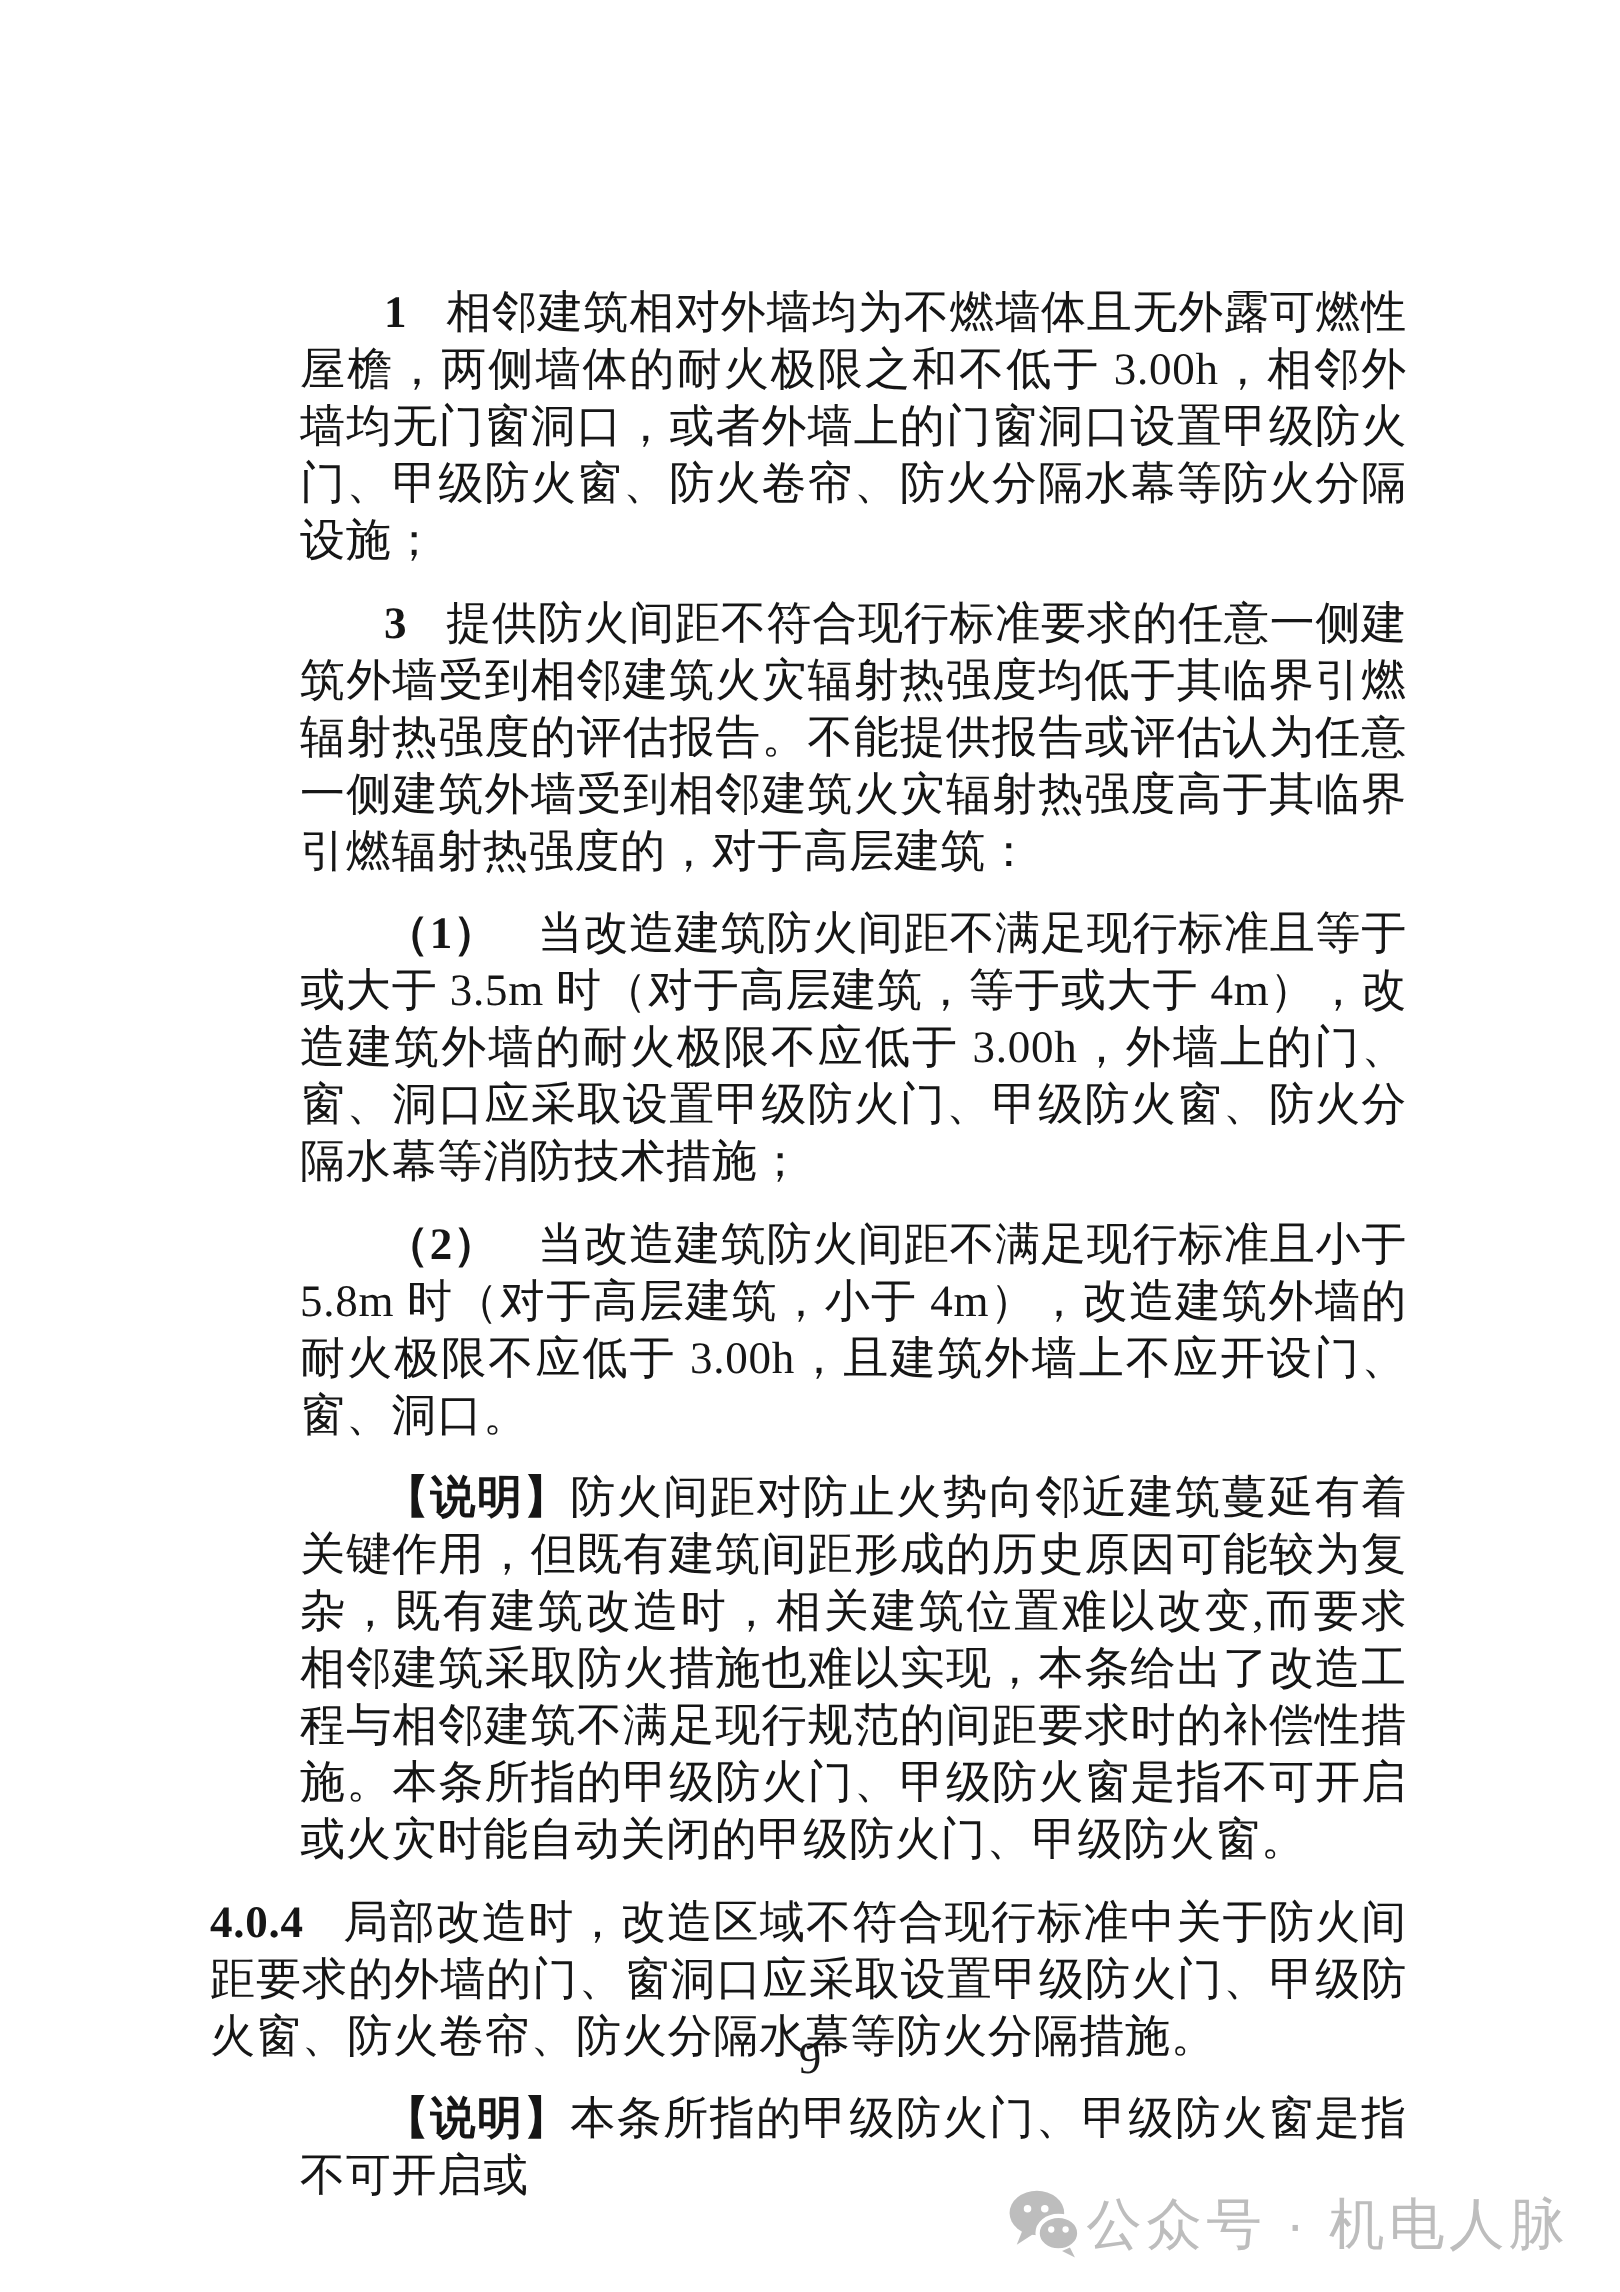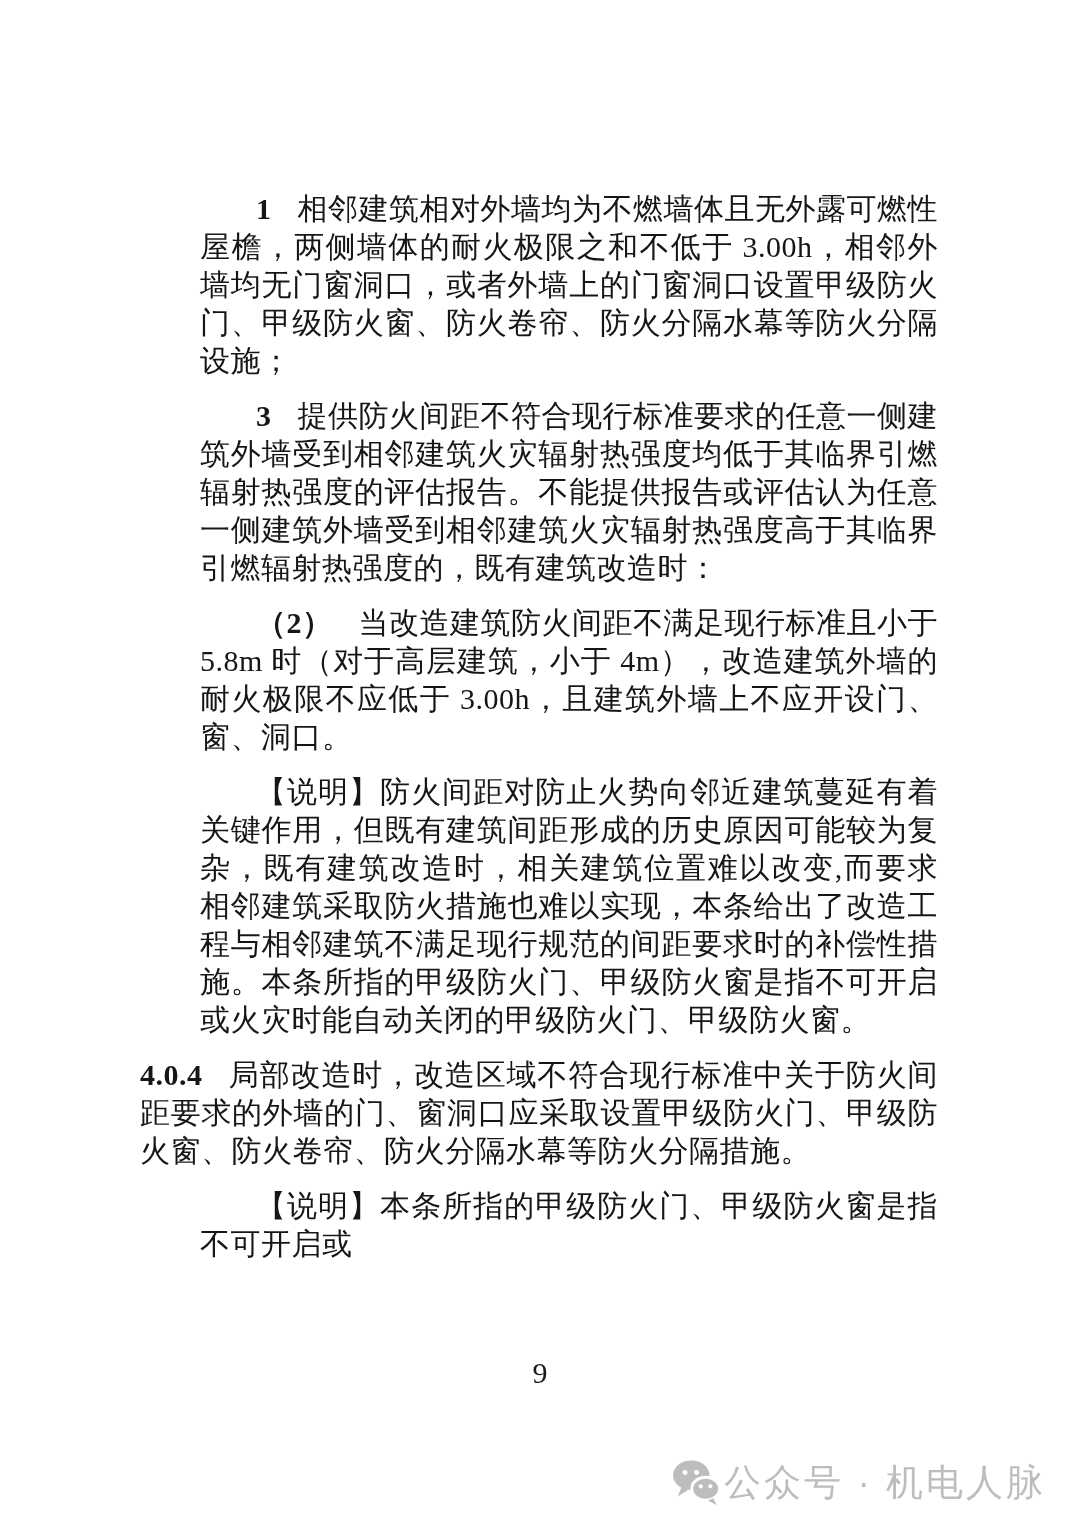--- a/index.html
+++ b/index.html
@@ -36,21 +36,21 @@
   }
   p.para.top {
     margin-left: 0;
     text-indent: 0;
   }
   p.para .label {
     font-weight: bold;
     margin-right: 26px;
   }
   p.para.note .label {
-    font-weight: normal;
+    font-weight: bold;
     margin-right: 0;
   }
   .page-number {
     position: absolute;
     left: 0;
     right: 0;
     top: 1356px;
     text-align: center;
     font-size: 30px;
     color: #1a1a1a;
@@ -76,22 +76,23 @@
 </style>
 </head>
 <body>
 
 <div class="page">
 
   <main class="content" id="paragraphs">
   <p class="para sub"><span class="label">1</span><span class="ptext">相邻建筑相对外墙均为不燃墙体且无外露可燃性屋檐，两侧墙体的耐火极限之和不低于 3.00h，相邻外墙均无门窗洞口，或者外墙上的门窗洞口设置甲级防火门、甲级防火窗、防火卷帘、防火分隔水幕等防火分隔设施；</span></p>
 
 
-  <p class="para sub"><span class="label">3</span><span class="ptext">提供防火间距不符合现行标准要求的任意一侧建筑外墙受到相邻建筑火灾辐射热强度均低于其临界引燃辐射热强度的评估报告。不能提供报告或评估认为任意一侧建筑外墙受到相邻建筑火灾辐射热强度高于其临界引燃辐射热强度的，既有建筑改造时：</span></p>
+  <p class="para sub"><span class="label">3</span><span class="ptext">提供防火间距不符合现行标准要求的任意一侧建筑外墙受到相邻建筑火灾辐射热强度均低于其临界引燃辐射热强度的评估报告。不能提供报告或评估认为任意一侧建筑外墙受到相邻建筑火灾辐射热强度高于其临界引燃辐射热强度的，对于高层建筑：</span></p>
 
+  <p class="para sub"><span class="label">（1）</span><span class="ptext">当改造建筑防火间距不满足现行标准且等于或大于 3.5m 时（对于高层建筑，等于或大于 4m），改造建筑外墙的耐火极限不应低于 3.00h，外墙上的门、窗、洞口应采取设置甲级防火门、甲级防火窗、防火分隔水幕等消防技术措施；</span></p>
 
   <p class="para sub"><span class="label">（2）</span><span class="ptext">当改造建筑防火间距不满足现行标准且小于 5.8m 时（对于高层建筑，小于 4m），改造建筑外墙的耐火极限不应低于 3.00h，且建筑外墙上不应开设门、窗、洞口。</span></p>
 
   <p class="para note"><span class="label">【说明】</span><span class="ptext">防火间距对防止火势向邻近建筑蔓延有着关键作用，但既有建筑间距形成的历史原因可能较为复杂，既有建筑改造时，相关建筑位置难以改变,而要求相邻建筑采取防火措施也难以实现，本条给出了改造工程与相邻建筑不满足现行规范的间距要求时的补偿性措施。本条所指的甲级防火门、甲级防火窗是指不可开启或火灾时能自动关闭的甲级防火门、甲级防火窗。</span></p>
 
   <p class="para top"><span class="label">4.0.4</span><span class="ptext">局部改造时，改造区域不符合现行标准中关于防火间距要求的外墙的门、窗洞口应采取设置甲级防火门、甲级防火窗、防火卷帘、防火分隔水幕等防火分隔措施。</span></p>
 
   <p class="para note"><span class="label">【说明】</span><span class="ptext">本条所指的甲级防火门、甲级防火窗是指不可开启或</span></p>
 </main>
 

